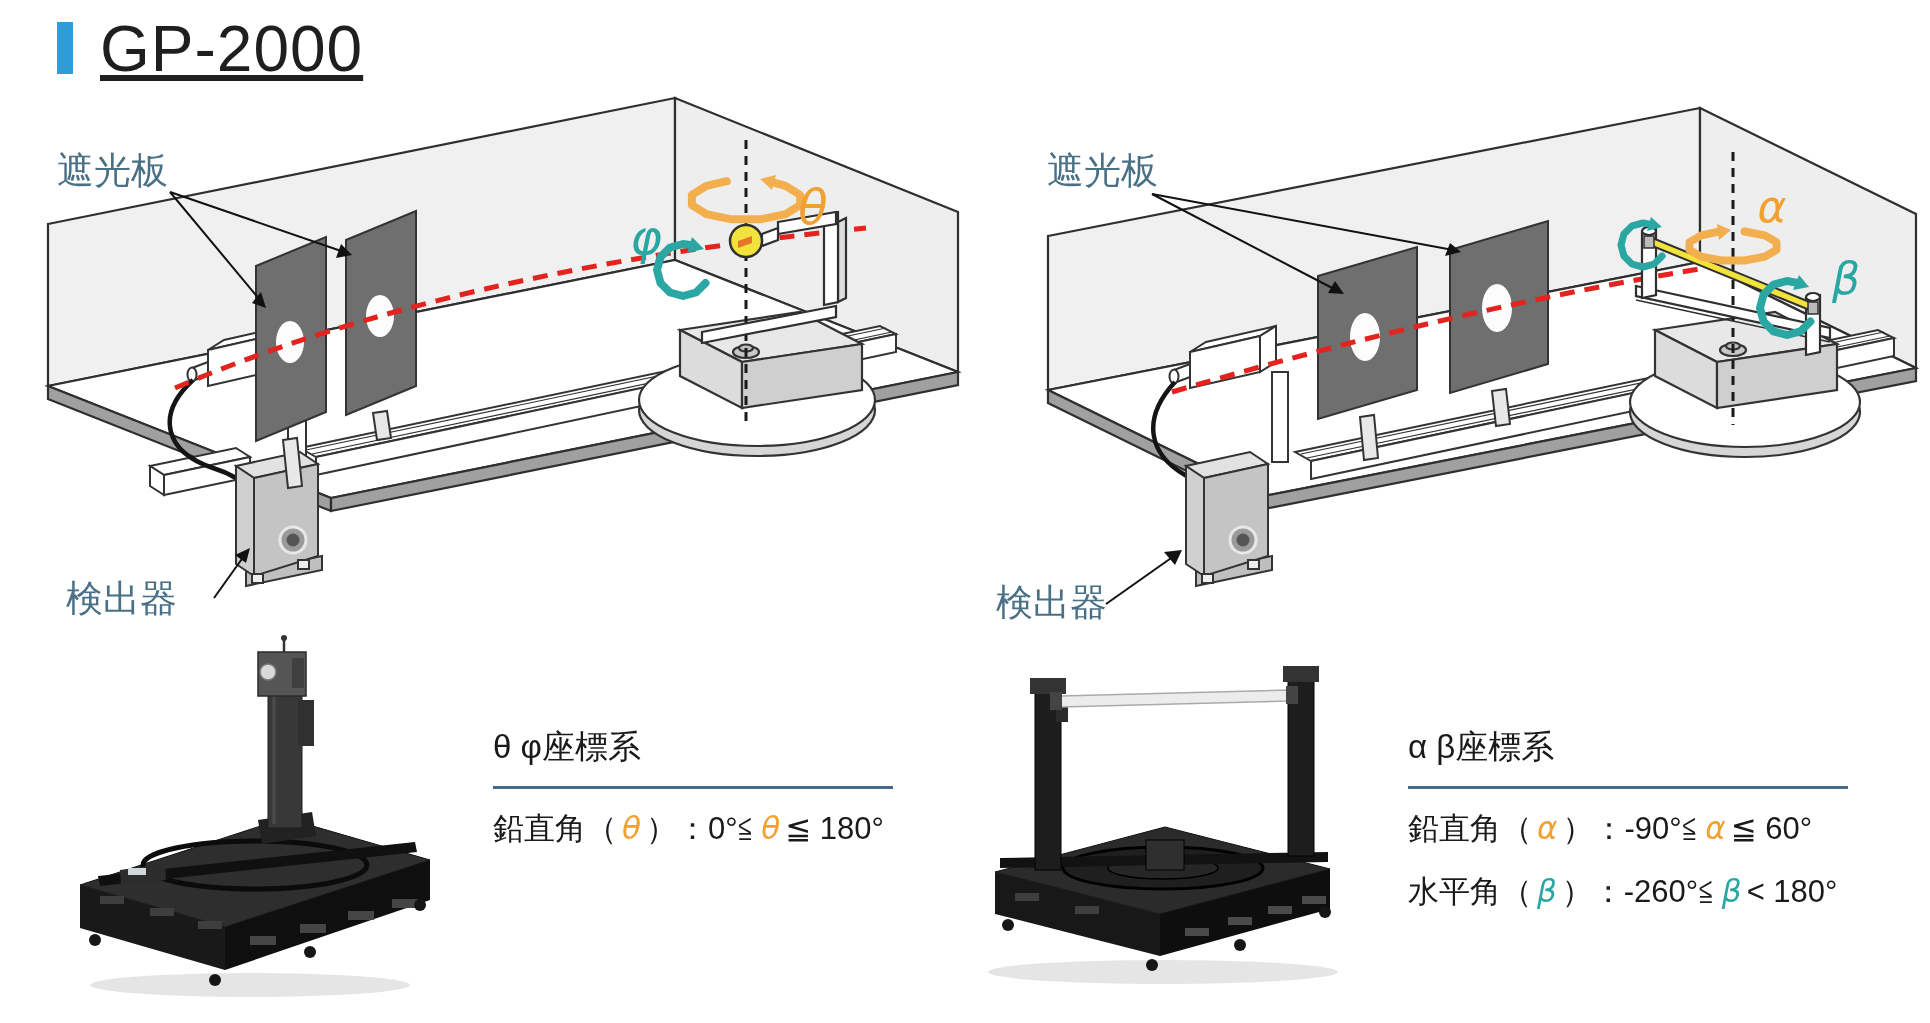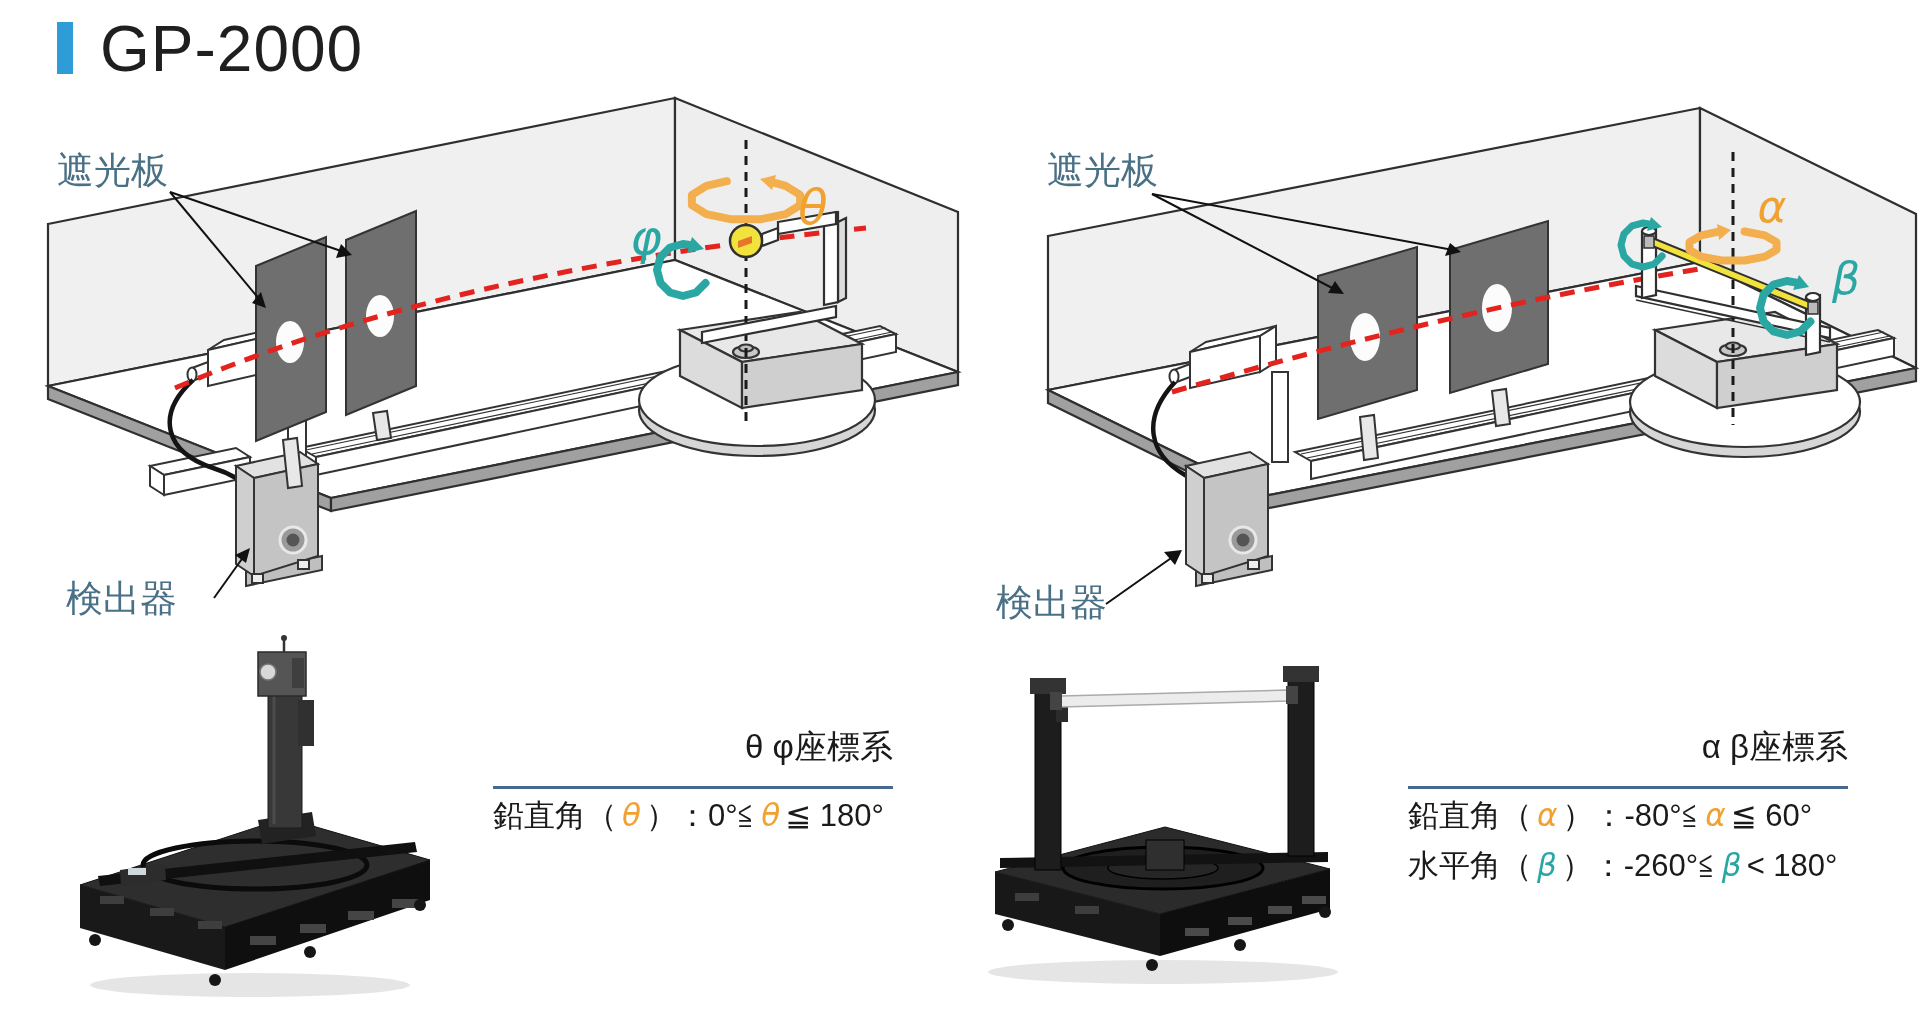--- a/index.html
+++ b/index.html
@@ -1,27 +1,27 @@
 <!DOCTYPE html>
 <html><head>
 <meta charset="utf-8">
 <style>
   html,body{margin:0;padding:0;background:#fff;}
   #page{position:relative;width:1930px;height:1023px;background:#ffffff;overflow:hidden;
         font-family:"Liberation Sans", sans-serif;}
   .abs{position:absolute;}
   #accent-bar{left:57px;top:22px;width:16px;height:52px;background:#2E9CD6;}
-  #page-title{left:100px;top:12px;font-size:64px;color:#1f1f1f;letter-spacing:1px;font-weight:400;}
+  #page-title{left:100px;top:12px;font-size:64px;color:#1f1f1f;letter-spacing:1px;font-weight:400;text-decoration:underline;}
   .jp-label{font-size:37px;color:#4A7086;font-weight:400;white-space:nowrap;}
   .diagram-svg{position:absolute;}
   .photo-svg{position:absolute;}
   .panel{position:absolute;}
-  .panel-title{font-size:33px;line-height:46px;color:#1a1a1a;text-align:right;white-space:nowrap;}
+  .panel-title{font-size:33px;line-height:46px;color:#1a1a1a;text-align:left;white-space:nowrap;}
   .panel-divider{margin-top:16px;height:3px;background:#46698C;}
-  .panel-line{margin-top:3px;font-size:31px;line-height:46px;color:#1a1a1a;white-space:nowrap;}
+  .panel-line{margin-top:16px;font-size:31px;line-height:46px;color:#1a1a1a;white-space:nowrap;}
   .sym{font-style:italic;font-family:"DejaVu Sans", sans-serif;margin:0 5px;}
   .sym-orange{color:#F0A132;}
   .sym-teal{color:#2AA7A3;}
   .greek-svg{font-family:"DejaVu Sans", sans-serif;font-style:italic;}
 </style>
 </head>
 <body>
 
 <div id="page">
 
@@ -326,17 +326,17 @@
 
   <div class="panel" style="left:493px;top:724px;width:400px">
     <div class="panel-title">θ φ座標系</div>
     <div class="panel-divider"></div>
     <div class="panel-line"><span>鉛直角（</span><span class="sym sym-orange">θ</span><span>）：0°≦</span><span class="sym sym-orange">θ</span><span>≦ 180°</span></div>
   </div>
 
   <div class="panel" style="left:1408px;top:724px;width:440px">
     <div class="panel-title">α β座標系</div>
     <div class="panel-divider"></div>
-    <div class="panel-line"><span>鉛直角（</span><span class="sym sym-orange">α</span><span>）：-80°≦</span><span class="sym sym-orange">α</span><span>≦ 60°</span></div>
+    <div class="panel-line"><span>鉛直角（</span><span class="sym sym-orange">α</span><span>）：-90°≦</span><span class="sym sym-orange">α</span><span>≦ 60°</span></div>
     <div class="panel-line"><span>水平角（</span><span class="sym sym-teal">β</span><span>）：-260°≦</span><span class="sym sym-teal">β</span><span>&lt; 180°</span></div>
   </div>
 
 </div>
 
 </body></html>

